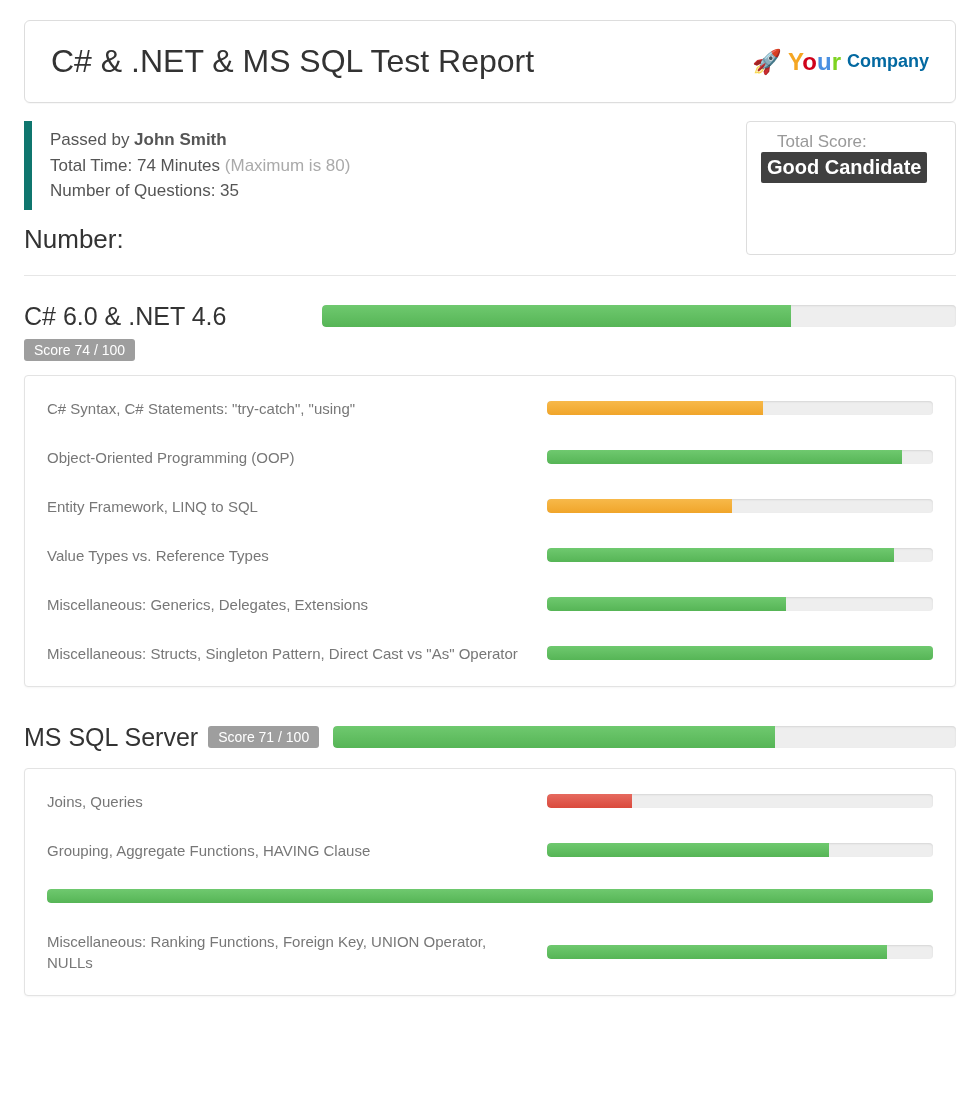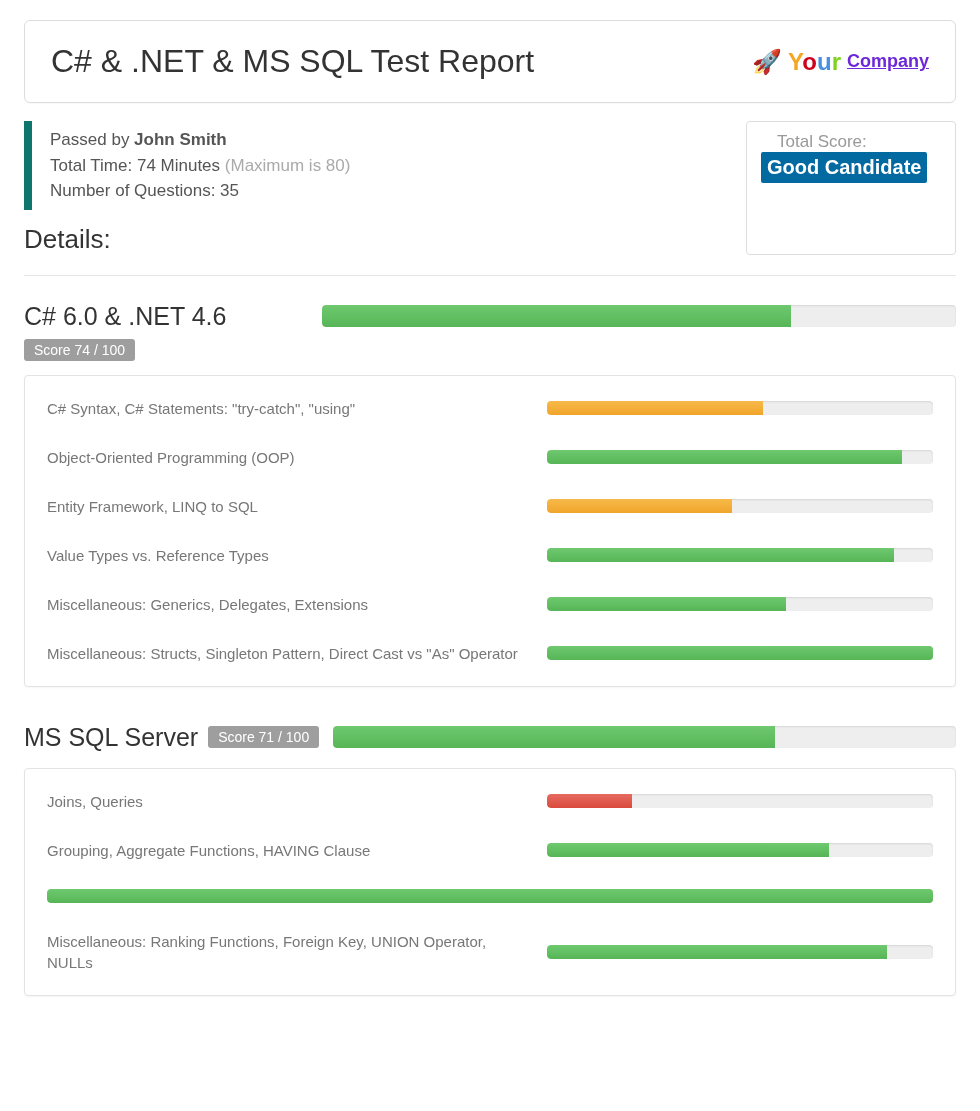--- a/index.html
+++ b/index.html
@@ -34,23 +34,22 @@
   .logo .rocket { font-size: 24px; }
   .logo-your {
     font-family: "Comic Sans MS", cursive, sans-serif;
   }
   .logo-your .y { color: #f5a623; }
   .logo-your .o2 { color: #d0021b; }
   .logo-your .u { color: #4a90e2; }
   .logo-your .r { color: #7ed321; }
   .logo-company {
     font-family: "Comic Sans MS", cursive, sans-serif;
-    color: #6d28d9;
+    color: #0369a1;
     font-size: 18px;
-    text-decoration: underline;
   }
   .meta-row {
     display: flex;
     justify-content: space-between;
     margin-top: 18px;
     gap: 20px;
   }
   .meta-left {
     border-left: 8px solid #0f766e;
     padding: 6px 0 6px 18px;
@@ -72,21 +71,21 @@
     font-size: 17px;
     margin-left: 16px;
   }
   .score-box .score-val {
     font-size: 42px;
     color: #333;
     line-height: 1.1;
     margin: 2px 0 6px 0;
   }
   .score-box .badge-green {
-    background: #0369a1;
+    background: #404040;
     color: #fff;
     font-size: 20px;
     font-weight: bold;
     padding: 4px 6px;
     border-radius: 2px;
     display: inline-block;
   }
   .details-heading {
     font-size: 26px;
     color: #333;
@@ -187,21 +186,21 @@
       <div>
         <span>Passed by </span><span class="bold">John Smith</span>
       </div>
       <div>
         <span>Total Time: </span><span>74 Minutes </span><span class="muted">(Maximum is 80)</span>
       </div>
       <div>
         <span>Number of Questions: </span><span>35</span>
       </div>
     </div>
-    <div class="details-heading">Details:</div>
+    <div class="details-heading">Number:</div>
   </div>
   <div class="score-box">
     <div class="label">Total Score:</div>
     <div class="badge-green">Good Candidate</div>
   </div>
 </div>
 
 <hr class="divider">
 
 <div>

